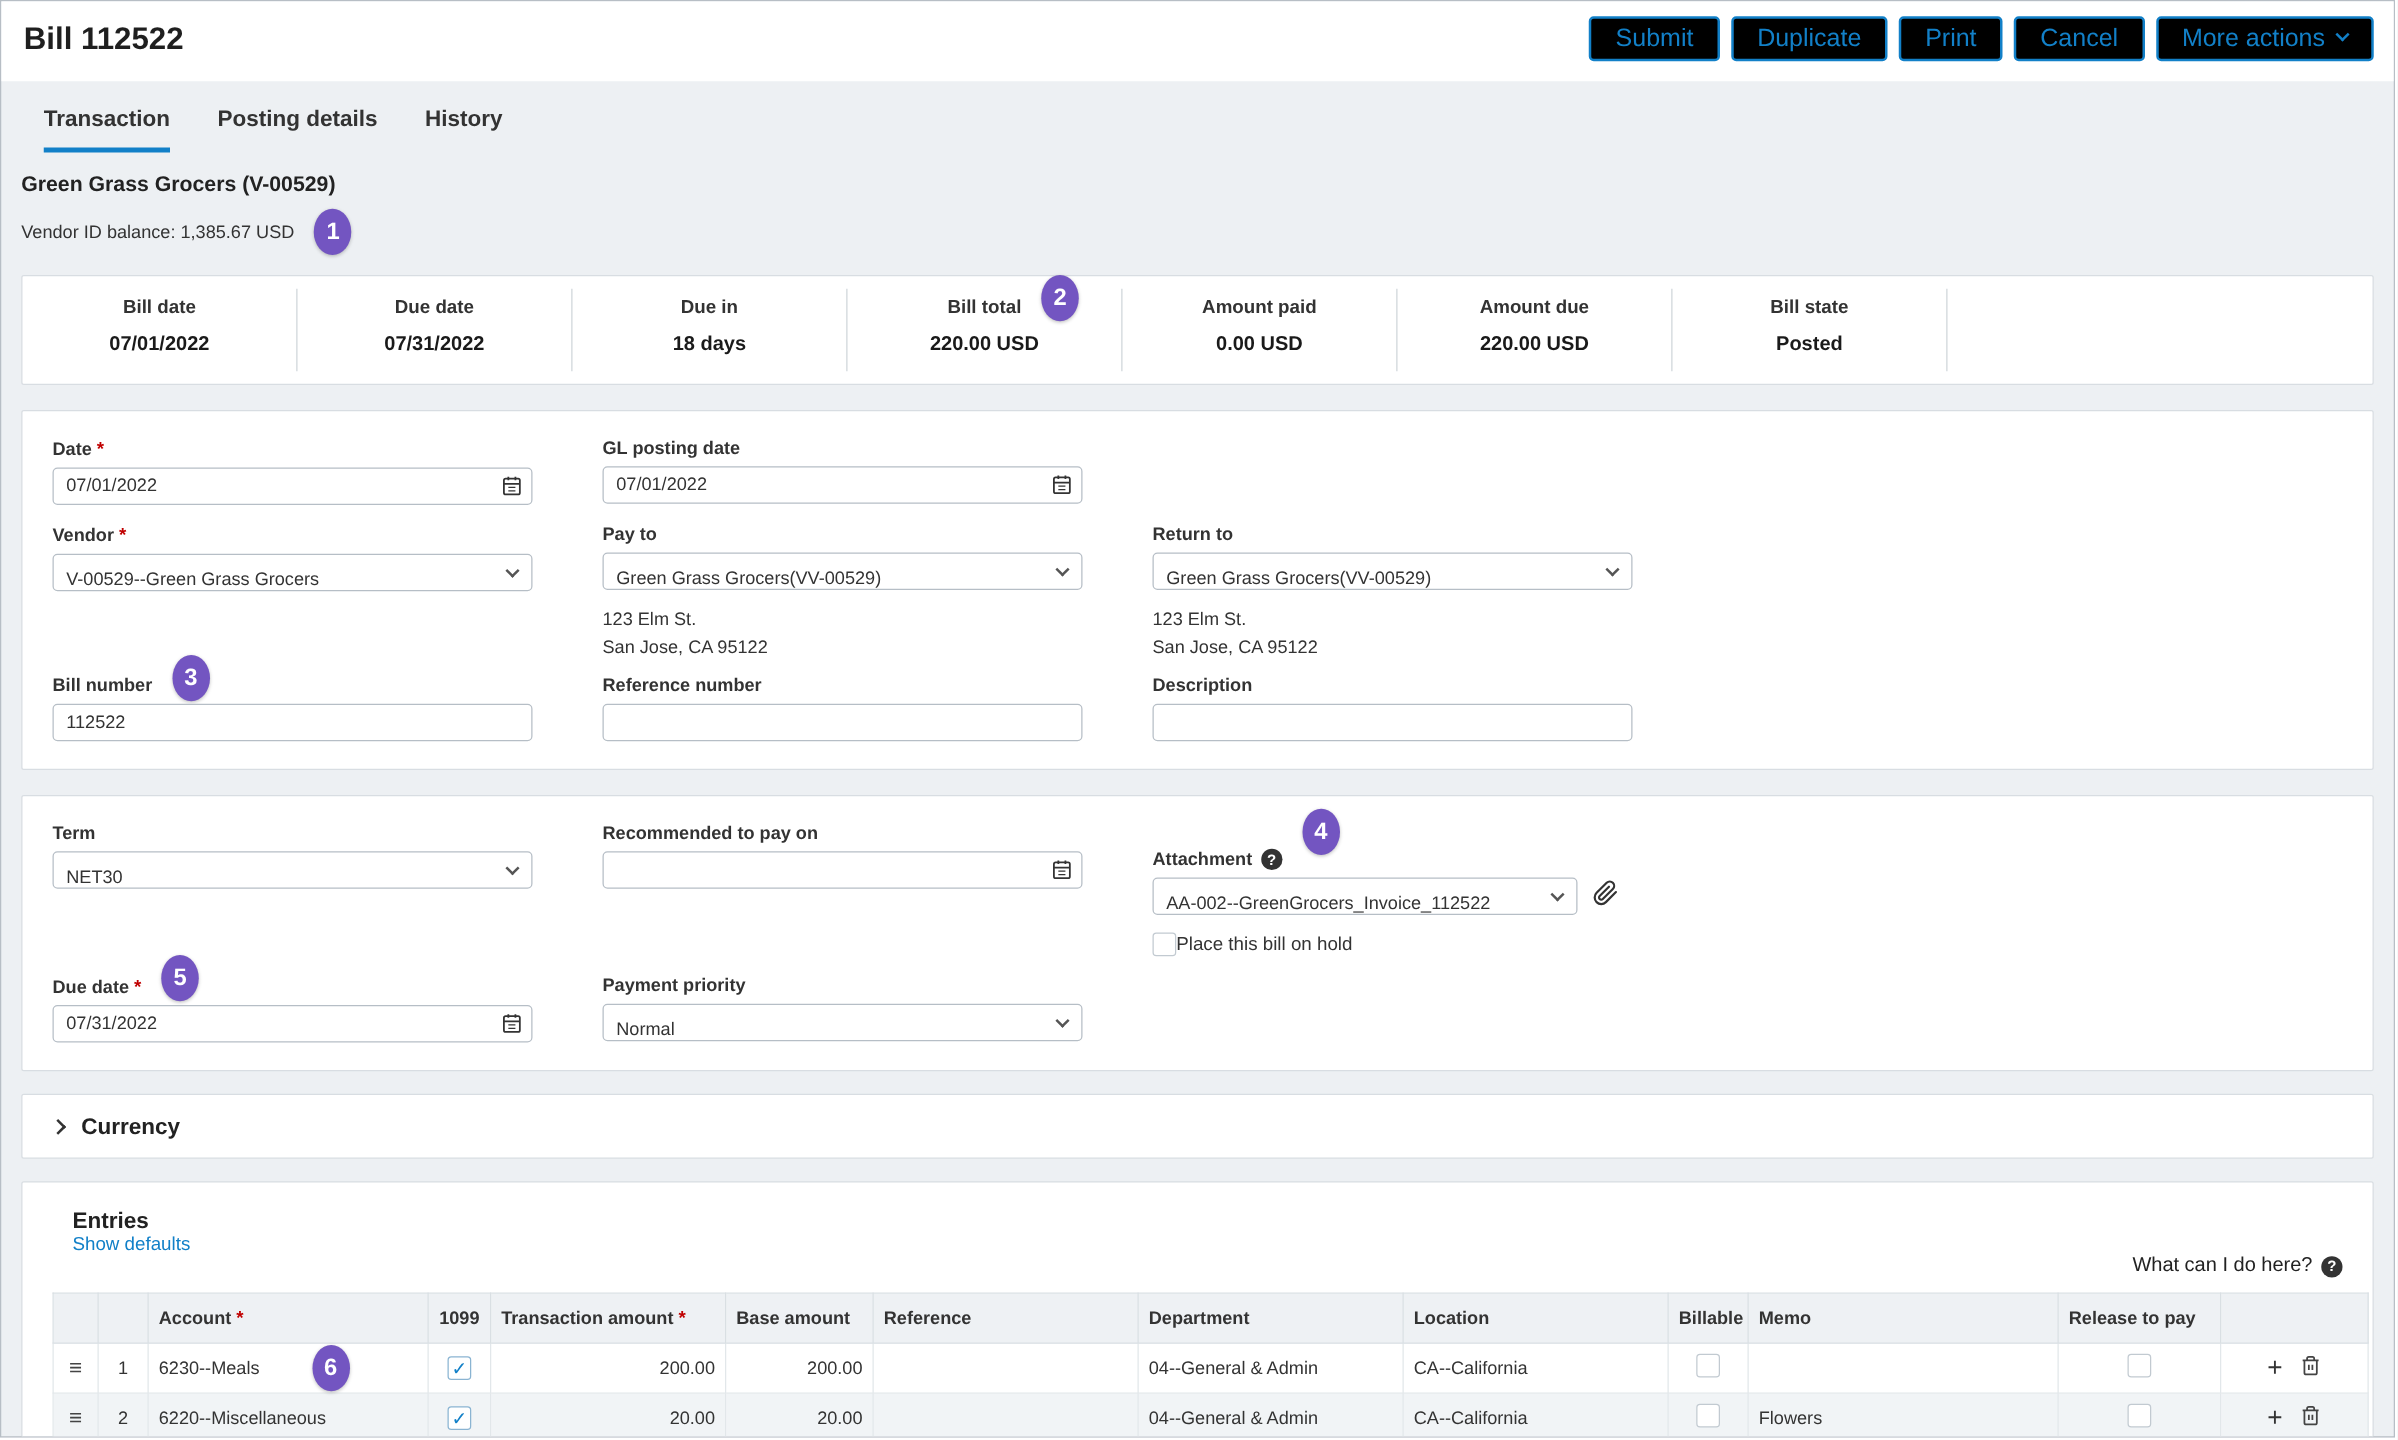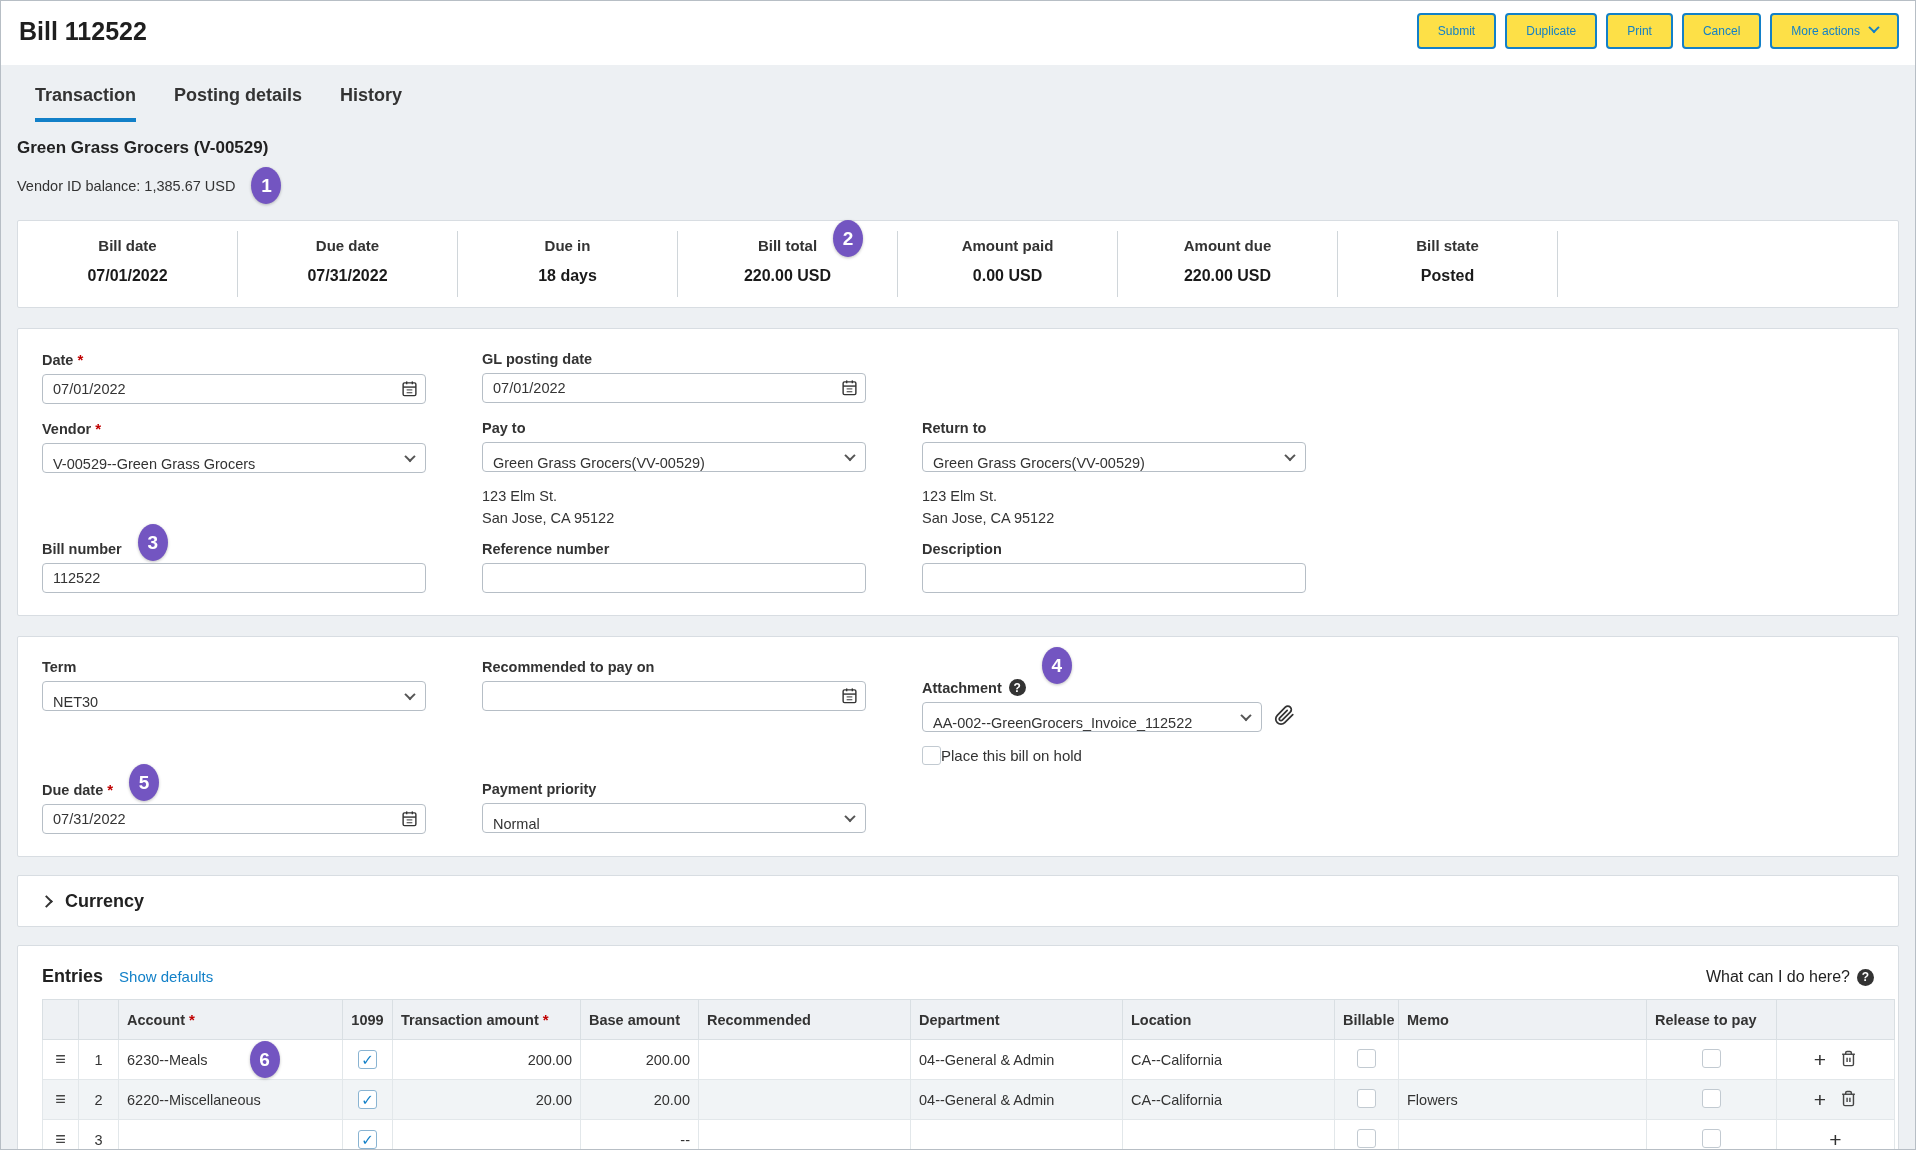--- a/index.html
+++ b/index.html
@@ -4,22 +4,22 @@
 <style>
   * { box-sizing: border-box; margin: 0; padding: 0; }
   html,body { width: 1918px; height: 1152px; }
   body { font-family: "Liberation Sans", "DejaVu Sans", sans-serif; color:#333; }
   .page { width:1916px; height:1150px; border:1px solid #b7bec5; background:#edf0f3; overflow:hidden; }
 
   
   .topbar { height:64px; background:#fff; position:relative; }
   .page-title { position:absolute; left:18px; top:16px; font-size:25px; font-weight:bold; color:#1f1f1f; }
   .topbar-actions { position:absolute; right:16px; top:12px; display:flex; gap:9px; }
-  .btn { height:36px; padding:0 19px; background:#fde047; border:2px solid #1280c8; border-radius:4px;
-         color:#1280c8; font-size:12px; font-family:inherit; cursor:pointer; display:inline-flex; align-items:center; gap:10px; }
+  .btn { height:36px; padding:0 19px; background:#000000; border:2px solid #1280c8; border-radius:4px;
+         color:#1280c8; font-size:20px; font-family:inherit; cursor:pointer; display:inline-flex; align-items:center; gap:10px; }
   .chev { width:8px; height:8px; border-right:2px solid #555; border-bottom:2px solid #555;
           transform:rotate(45deg) translate(-1px,-1px); display:inline-block; }
   .chev.blue { border-color:#1280c8; margin-top:-4px; }
 
   
   .content { padding:0 16px; height:1086px; }
 
   .tabs { display:flex; gap:38px; padding-top:20px;margin-left:18px; }
   .tab { font-size:18px; font-weight:bold; color:#333; padding-bottom:12px; cursor:pointer; border-bottom:4px solid transparent; }
   .tab.active { border-bottom-color:#1280c8; }
@@ -69,21 +69,21 @@
   .cb.checked::after { content:"✓"; color:#1280c8; font-size:15px; font-weight:bold; }
   .hold-row { display:flex; align-items:center; margin-top:4px; font-size:15px; }
 
   
   .currency-card { margin-top:18px; height:52px; display:flex; align-items:center; padding:0 24px; gap:14px; }
   .chev-right { width:9px; height:9px; border-right:2px solid #333; border-bottom:2px solid #333; transform:rotate(-45deg); display:inline-block; cursor:pointer; }
   .section-title { font-size:18px; font-weight:bold; color:#222; }
 
   
   .entries-card { margin-top:18px; padding:20px 24px 20px; }
-  .entries-head { display:flex; align-items:baseline; }
+  .entries-head { display:flex; align-items:baseline;flex-direction:column; }
   .link { color:#1280c8; font-size:15px; margin-left:16px; cursor:pointer; text-decoration:none; }
   .entries-help { margin-left:auto; font-size:16px; color:#222; display:flex; align-items:center; }
 
   table.entries { width:100%; border-collapse:collapse; table-layout:fixed; margin-top:12px; }
   table.entries col.c-drag{width:36px} col.c-num{width:40px} col.c-account{width:224px} col.c-1099{width:50px}
   col.c-trans{width:188px} col.c-base{width:118px} col.c-alloc{width:212px} col.c-dept{width:212px}
   col.c-loc{width:212px} col.c-bill{width:64px} col.c-memo{width:248px} col.c-rel{width:130px} col.c-act{width:118px}
   table.entries th { background:#eef1f4; border:1px solid #d9dfe3; height:40px; font-size:14.5px; font-weight:bold;
                      color:#333; text-align:left; padding:0 8px; }
   table.entries th.center, table.entries td.center { text-align:center; padding:0 4px; }
@@ -390,21 +390,21 @@
             <col class="c-act">
         </colgroup>
         <thead>
           <tr>
             <th></th>
             <th></th>
             <th><span>Account</span><span class="req">*</span></th>
             <th class="center">1099</th>
             <th><span>Transaction amount</span><span class="req">*</span></th>
             <th>Base amount</th>
-            <th>Recommended</th>
+            <th>Reference</th>
             <th>Department</th>
             <th>Location</th>
             <th>Billable</th>
             <th>Memo</th>
             <th>Release to pay</th>
             <th></th>
           </tr>
         </thead>
         <tbody>
           <tr>

